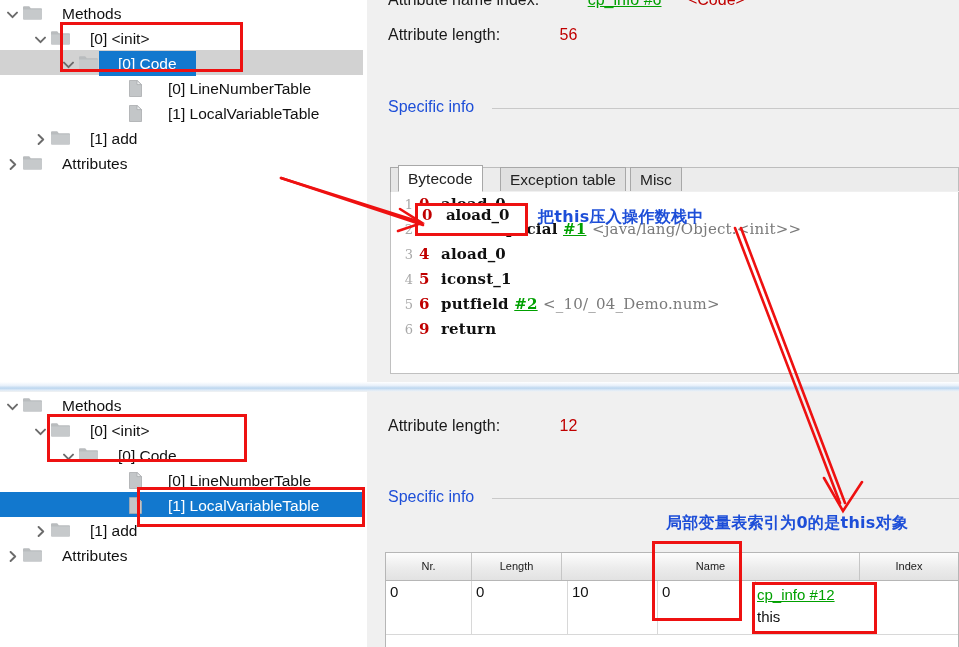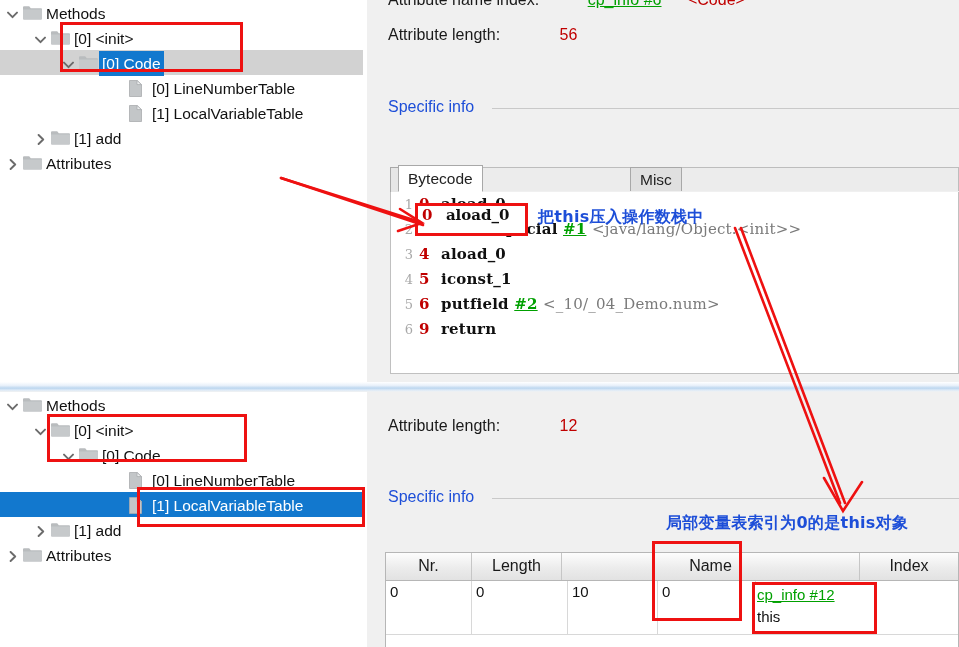--- a/index.html
+++ b/index.html
@@ -24,21 +24,21 @@
 
   
   .trow{position:relative;height:25px;line-height:25px;white-space:nowrap;font-size:15.5px;color:#111;}
   .trow.selrow{background:#d2d2d2;}
   .trow.selrow-active .selband{position:absolute;left:0;top:0;width:363px;height:25px;background:#1278ce;}
   .twrap{position:relative;z-index:2;display:block;height:25px;}
   .chev{display:inline-block;width:17px;text-align:center;color:#6e6e6e;font-size:13px;vertical-align:middle;}
   .chev svg{vertical-align:middle;}
   .ico{display:inline-block;width:22px;height:25px;vertical-align:middle;position:relative;}
   .ico svg{position:absolute;left:2px;top:4px;}
-  .tlabel{display:inline-block;vertical-align:middle;padding:0 3px;}
+  .tlabel{display:inline-block;vertical-align:middle;padding:0 19px;}
   .tlabel.hl{background:#1278ce;color:#ffffff;}
   .tlabel.hl-onblue{color:#ffffff;}
   .ind0{padding-left:4px;}
   .ind1{padding-left:32px;}
   .ind2{padding-left:60px;}
   .ind3{padding-left:110px;}
 
   
   .kv{position:absolute;font-size:16px;color:#1a1a1a;}
   .kv .v{color:#c00000;}
@@ -62,21 +62,21 @@
   .cline{position:relative;height:25px;line-height:25px;font-family:"DejaVu Serif",serif;font-size:15px;white-space:nowrap;}
   .lnum{position:absolute;left:4px;width:18px;text-align:right;color:#a8a8a8;font-size:13px;font-family:"DejaVu Serif",serif;}
   .off{position:absolute;left:28px;width:14px;text-align:left;color:#c00000;font-weight:bold;font-family:"DejaVu Serif",serif;}
   .opc{position:absolute;left:50px;font-weight:bold;color:#101010;letter-spacing:.2px;}
   .opc .ref{color:#00a000;text-decoration:underline;font-weight:bold;}
   .opc .desc{color:#7a7a7a;font-weight:normal;}
 
   
   .tbl{position:absolute;left:385px;top:552px;width:574px;height:95px;background:#ffffff;border:1px solid #b6b6b6;border-bottom:none;box-sizing:border-box;}
   .thead{display:flex;height:27px;background:linear-gradient(to bottom,#fdfdfd 0%,#ececec 55%,#e2e2e2 100%);border-bottom:1px solid #b6b6b6;}
-  .th{font-size:16px;color:#1a1a1a;line-height:26px;text-align:center;border-right:1px solid #c6c6c6;box-sizing:border-box;}
+  .th{font-size:11px;color:#1a1a1a;line-height:26px;text-align:center;border-right:1px solid #c6c6c6;box-sizing:border-box;}
   .th:last-child{border-right:none;}
   .tbody .tr{display:flex;height:53px;border-bottom:1px solid #d8d8d8;}
   .td{font-size:15px;color:#111;padding:2px 4px;border-right:1px solid #d8d8d8;box-sizing:border-box;}
   .td:last-child{border-right:none;}
   .td .lnk{color:#00a000;text-decoration:underline;display:block;line-height:21px;}
   .td .plain{display:block;line-height:22px;color:#111;}
   .c0{width:86px;} .c1{width:96px;} .c2{width:90px;} .c3{width:98px;} .c4{flex:1;}
 
   
   .ann{position:absolute;z-index:60;pointer-events:none;}
@@ -162,20 +162,21 @@
         <span class="v" style="margin-left:55px;">56</span>
       </div>
 
       <div class="section" style="left:21px;top:98px;">Specific info</div>
       <div class="secline" style="left:125px;top:108px;width:467px;"></div>
 
       <div class="tabstrip" style="left:23px;top:165px;">
         <div class="tabrest"></div>
         <div class="lead"></div>
         <div class="tab active" style="left:8px;">Bytecode</div>
+        <div class="tab" style="left:110px;">Exception table</div>
         <div class="tab" style="left:240px;">Misc</div>
       </div>
 
       <div class="codearea" style="left:23px;top:192px;" id="code-top">
           <div class="cline">
             <span class="lnum">1</span>
             <span class="off">0</span>
             <span class="opc"><span>aload_0</span></span>
           </div>
           <div class="cline">

